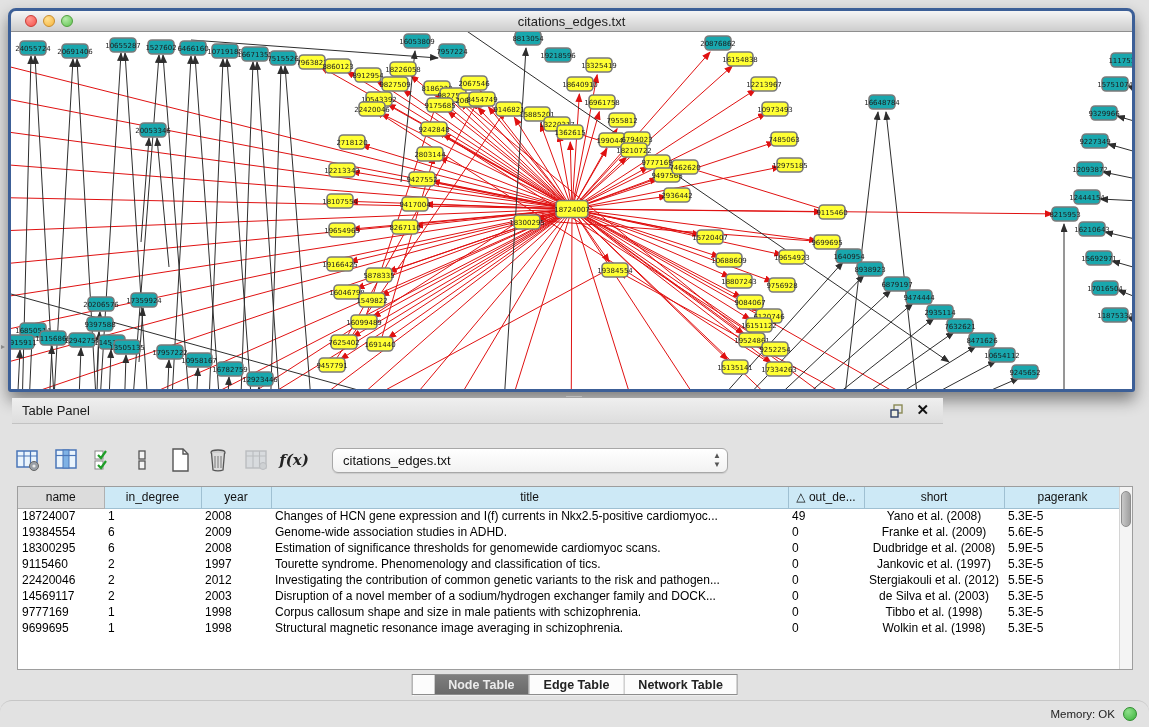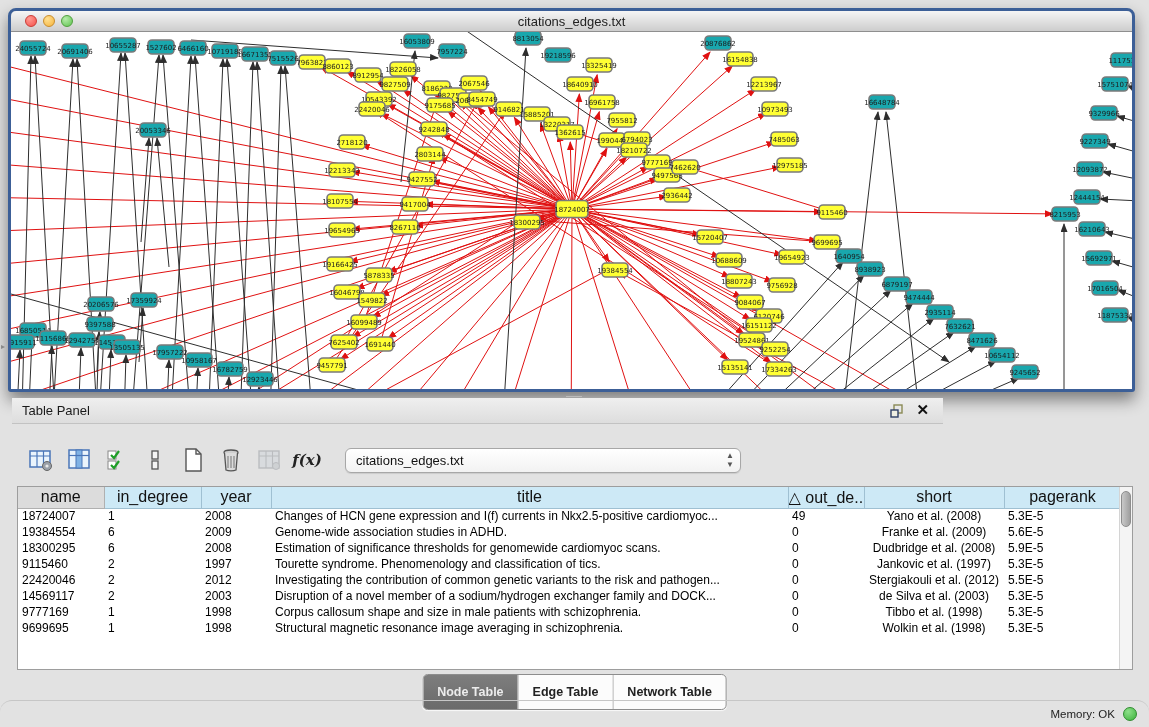--- a/index.html
+++ b/index.html
@@ -25,45 +25,45 @@
   #divider-grip{ position:absolute; left:566px; top:396px; width:16px; height:4px;
     border-top:1px solid #bbb; border-bottom:1px solid #bbb;}
 
   
   #tp-header{ position:absolute; left:12px; top:398px; width:931px; height:26px;
     background:linear-gradient(#efefef,#dddddd); border-bottom:1px solid #c2c2c2;}
   #tp-title{ position:absolute; left:10px; top:5px; font-size:13px; color:#1a1a1a;}
   #tp-float{ position:absolute; right:38px; top:5px; width:16px; height:16px; cursor:pointer;}
   #tp-close{ position:absolute; right:14px; top:3px; font-size:15px; font-weight:bold; color:#111; cursor:pointer;}
 
-  #toolbar{ position:absolute; left:27px; top:444px; height:32px; display:flex; align-items:center; gap:10px;}
+  #toolbar{ position:absolute; left:14px; top:444px; height:32px; display:flex; align-items:center; gap:10px;}
   .tbtn{ width:28px; height:28px; display:flex; align-items:center; justify-content:center; cursor:pointer;}
   #fx-label{ font-family:"DejaVu Serif",serif; font-style:italic; font-weight:bold; font-size:15px; color:#222;}
   #table-select{ margin-left:14px; width:396px; height:25px; background:linear-gradient(#ffffff,#f2f2f2);
     border:1px solid #a7a7a7; border-radius:6px; position:relative; display:flex; align-items:center;
     padding-left:10px; font-size:13px; color:#111; cursor:pointer; box-shadow:0 1px 1px rgba(0,0,0,.1);}
   #select-stepper{ position:absolute; right:6px; top:2px; font-size:8px; line-height:9px; color:#555; text-align:center;}
 
   #data-table{ position:absolute; left:17px; top:486px; width:1116px; height:184px;
     background:#fff; border:1px solid #9d9d9d; }
   #table-grid{ width:1101px; border-collapse:collapse; table-layout:fixed; }
   #table-grid th{ height:21px; background:#cde9f6; border:1px solid #9fc0d2; border-top:none;
-    font-size:16px; font-weight:normal; color:#111; text-align:center; overflow:hidden; white-space:nowrap;}
+    font-size:12px; font-weight:normal; color:#111; text-align:center; overflow:hidden; white-space:nowrap;}
   #table-grid th:first-child{ border-left:none; background:#dcdcdc; border-color:#b0b0b0;}
   #table-grid td{ height:16px; font-size:12px; color:#000; padding:0 4px; overflow:hidden;
     white-space:nowrap; text-overflow:ellipsis;}
   #table-grid td.c-short{ text-align:center; }
   #vscroll{ position:absolute; right:0; top:0; width:13px; height:182px; background:#f4f4f4; border-left:1px solid #d4d4d4;}
   #vthumb{ position:absolute; left:1px; top:4px; width:10px; height:36px; border-radius:5px;
     background:linear-gradient(90deg,#c9c9c9,#9f9f9f); border:1px solid #8d8d8d;}
 
   
-  #tab-bar{ position:absolute; left:50%; transform:translateX(-50%); top:674px; height:36px;
-    display:flex; border:1px solid #8d8d8d; border-radius:5px; overflow:hidden; background:#fcfcfc;
-    box-shadow:0 1px 1px rgba(255,255,255,.8);}
+  #tab-bar{ position:absolute; left:50%; transform:translateX(-50%); top:674px; height:21px;
+    display:flex; border:1px solid #8d8d8d; border-radius:0; overflow:hidden; background:#fcfcfc;
+    box-shadow:0 1px 1px rgba(255,255,255,.8);padding-left:22px;}
   .tab{ padding:0 14px; font-size:12.5px; font-weight:bold; color:#222; display:flex; align-items:center;
     border-left:1px solid #b9b9b9; cursor:pointer; }
   .tab:first-child{ border-left:none; }
   .tab.active{ background:linear-gradient(#7e7e7e,#6a6a6a); color:#ececec; }
 
   
   #footer{ position:absolute; left:0; top:700px; width:1149px; height:27px; border-top:1px solid #c6c6c6;border-radius:12px;}
   #memory-label{ position:absolute; right:34px; top:7px; font-size:11.5px; color:#222;}
   #memory-dot{ position:absolute; right:12px; top:6px; width:14px; height:14px; border-radius:50%;
     background:radial-gradient(circle at 35% 30%, #8ee08a, #3bb33b); border:1px solid #2f8c2f;}

